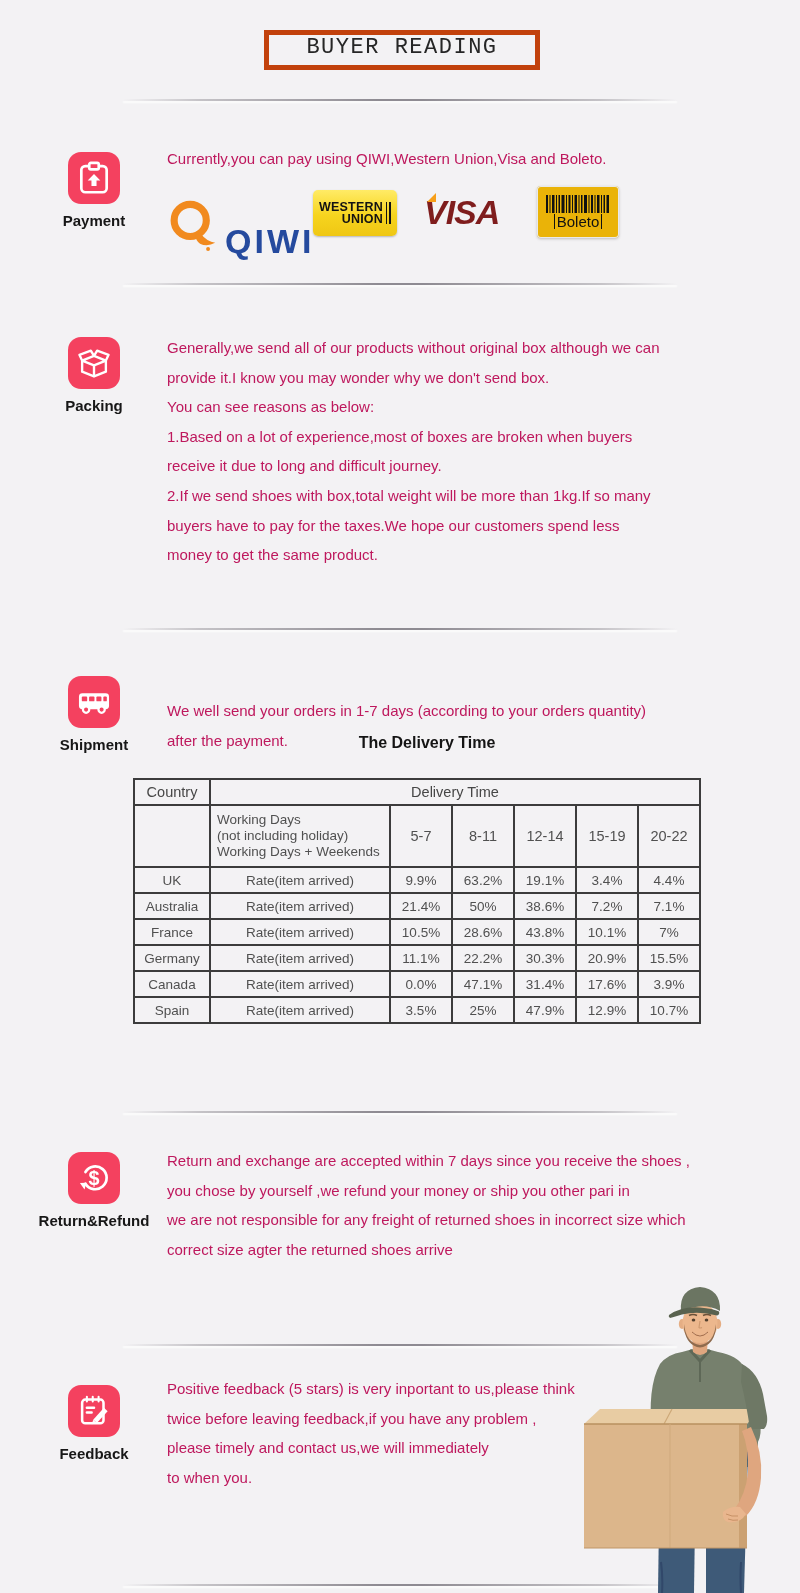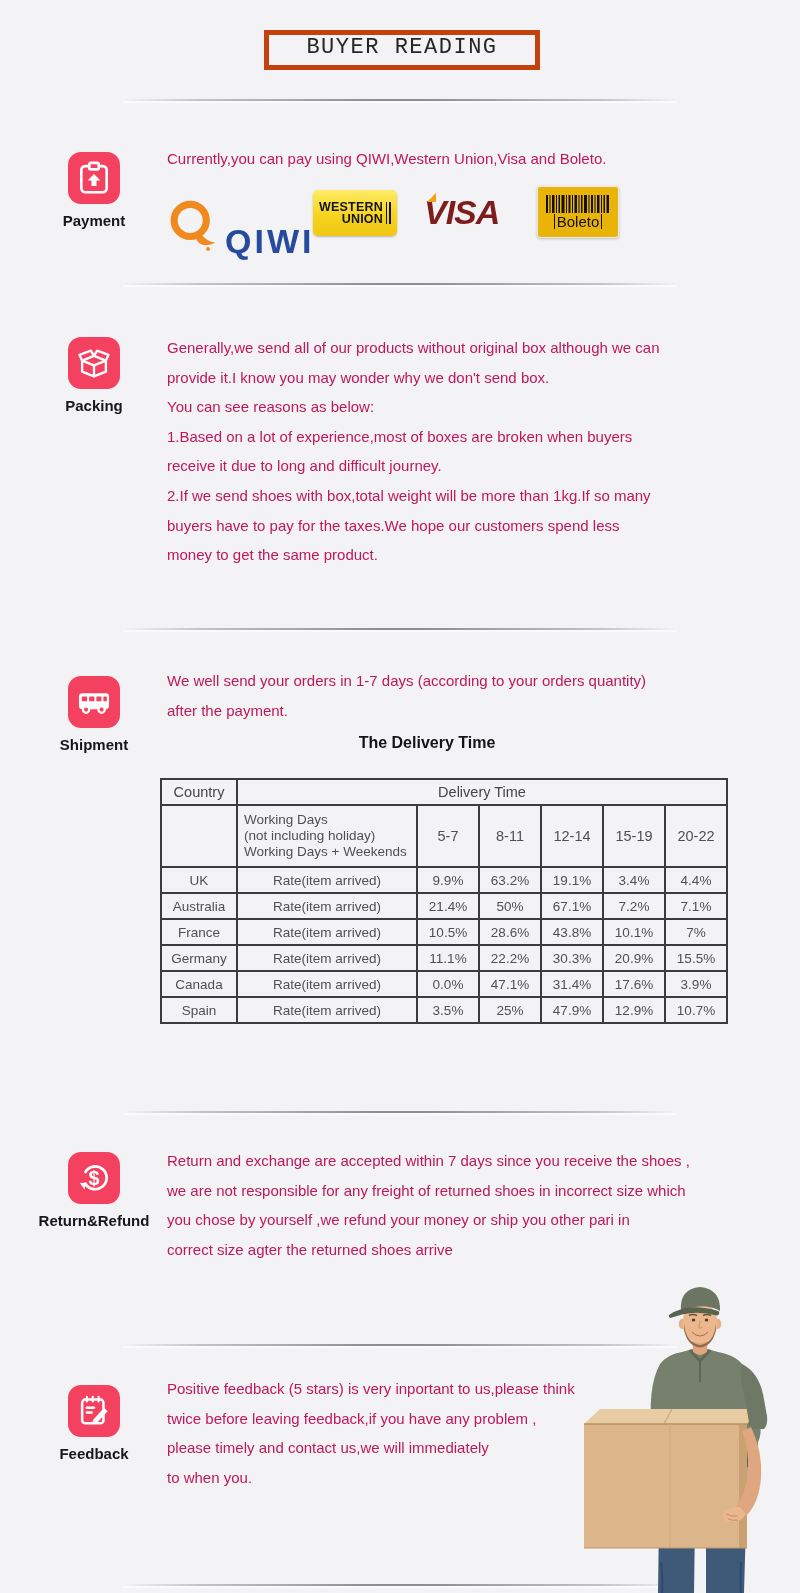--- a/index.html
+++ b/index.html
@@ -36,21 +36,21 @@
   .visa-flag{position:absolute;left:3px;top:-4px;width:0;height:0;
              border-left:9px solid transparent;border-bottom:9px solid #F79F1A;}
   .boleto{position:absolute;left:537px;top:186px;width:82px;height:52px;background:#eab308;border-radius:4px;
           box-shadow:0 1px 3px rgba(0,0,0,.22), inset 0 0 0 1px #e9e9e9;
           display:flex;flex-direction:column;align-items:center;justify-content:center;}
   .boleto-text{font-size:15px;color:#111;line-height:15px;margin-top:1px;
                border-left:1.5px solid #111;border-right:1.5px solid #111;padding:0 2px;}
   
   .table-title{position:absolute;left:144px;top:734px;width:566px;text-align:center;
                font-size:16px;font-weight:700;color:#141414;}
-  .dtable{position:absolute;left:160px;top:778px;width:566px;border-collapse:collapse;table-layout:fixed;
+  .dtable{position:absolute;left:133px;top:778px;width:566px;border-collapse:collapse;table-layout:fixed;
           font-size:13.5px;color:#505050;padding-left:32px;}
   .dtable td,.dtable th{border:2px solid #3c3c3c;text-align:center;padding:0;font-weight:400;vertical-align:middle;}
   .dtable .hrow th{height:24px;font-size:14.5px;color:#464646;}
   .dtable .srow td{height:60px;}
   .dtable .srow .wd-cell{text-align:left;padding-left:6px;font-size:13.5px;line-height:16px;}
   .dtable .srow .range-cell{font-size:14.5px;}
   .dtable tbody td{height:24px;}
   
   .man{position:absolute;left:560px;top:1262px;width:240px;height:331px;z-index:5;}
 </style>
@@ -167,21 +167,21 @@
         <rect x="4.3" y="8.6" width="3.4" height="3" rx="0.6" fill="#F4415F"></rect>
         <rect x="8.9" y="8.6" width="3.4" height="3" rx="0.6" fill="#F4415F"></rect>
         <rect x="13.5" y="8.6" width="3.2" height="3" rx="0.6" fill="#F4415F"></rect>
         <rect x="17.9" y="8.6" width="2.2" height="3" rx="0.6" fill="#F4415F"></rect>
         <circle cx="7" cy="16.8" r="2" fill="#F4415F" stroke="#fff" stroke-width="1.4"></circle>
         <circle cx="16.8" cy="16.8" r="2" fill="#F4415F" stroke="#fff" stroke-width="1.4"></circle>
       </svg>
     </div>
     <div class="icon-label">Shipment</div>
   </div>
-  <div class="text-col" style="top:666px">
+  <div class="text-col" style="top:696px">
       <div class="tline">We well send your orders in 1-7 days (according to your orders quantity)</div>
       <div class="tline">after the payment.</div>
     </div>
 
   <div class="table-title">The Delivery Time</div>
 
   <table class="dtable">
     <colgroup>
       <col style="width:76px">
         <col style="width:180px">
@@ -218,21 +218,21 @@
           <td>63.2%</td>
           <td>19.1%</td>
           <td>3.4%</td>
           <td>4.4%</td>
         </tr>
         <tr>
           <td>Australia</td>
           <td>Rate(item arrived)</td>
           <td>21.4%</td>
           <td>50%</td>
-          <td>67.1%</td>
+          <td>38.6%</td>
           <td>7.2%</td>
           <td>7.1%</td>
         </tr>
         <tr>
           <td>France</td>
           <td>Rate(item arrived)</td>
           <td>10.5%</td>
           <td>28.6%</td>
           <td>43.8%</td>
           <td>10.1%</td>
@@ -273,22 +273,22 @@
       <svg viewBox="0 0 24 24" fill="none">
         <path d="M6.6 15.6 A7.2 7.2 0 1 0 6.6 8.2" stroke="#fff" stroke-width="1.7" stroke-linecap="round"></path>
         <polygon points="7.2,15 3.1,15.2 6,19.2" fill="#fff"></polygon>
         <text x="12" y="16.2" font-size="12.5" font-weight="bold" fill="#fff" text-anchor="middle" font-family="Liberation Sans, sans-serif">$</text>
       </svg>
     </div>
     <div class="icon-label">Return&amp;Refund</div>
   </div>
   <div class="text-col" style="top:1146px">
       <div class="tline">Return and exchange are accepted within 7 days since you receive the shoes ,</div>
+      <div class="tline">you chose by yourself ,we refund your money or ship you other pari in</div>
       <div class="tline">we are not responsible for any freight of returned shoes in incorrect size which</div>
-      <div class="tline">you chose by yourself ,we refund your money or ship you other pari in</div>
       <div class="tline">correct size agter the returned shoes arrive</div>
     </div>
 
   <div class="icon-block" style="top:1385px">
     <div class="app-icon">
       <svg viewBox="0 0 24 24" fill="none" stroke="#fff" stroke-width="1.6" stroke-linecap="round">
         <rect x="4.5" y="4.8" width="13.5" height="15" rx="2"></rect>
         <path d="M7.5 3 v3 M11.2 3 v3 M14.9 3 v3" stroke-width="1.3"></path>
         <path d="M7.5 10 H12 M7.5 13 H10.5"></path>
         <path d="M11.5 17.5 L18.3 10 L20.6 12.1 L13.8 19.6 Z" fill="#fff" stroke="none"></path>

